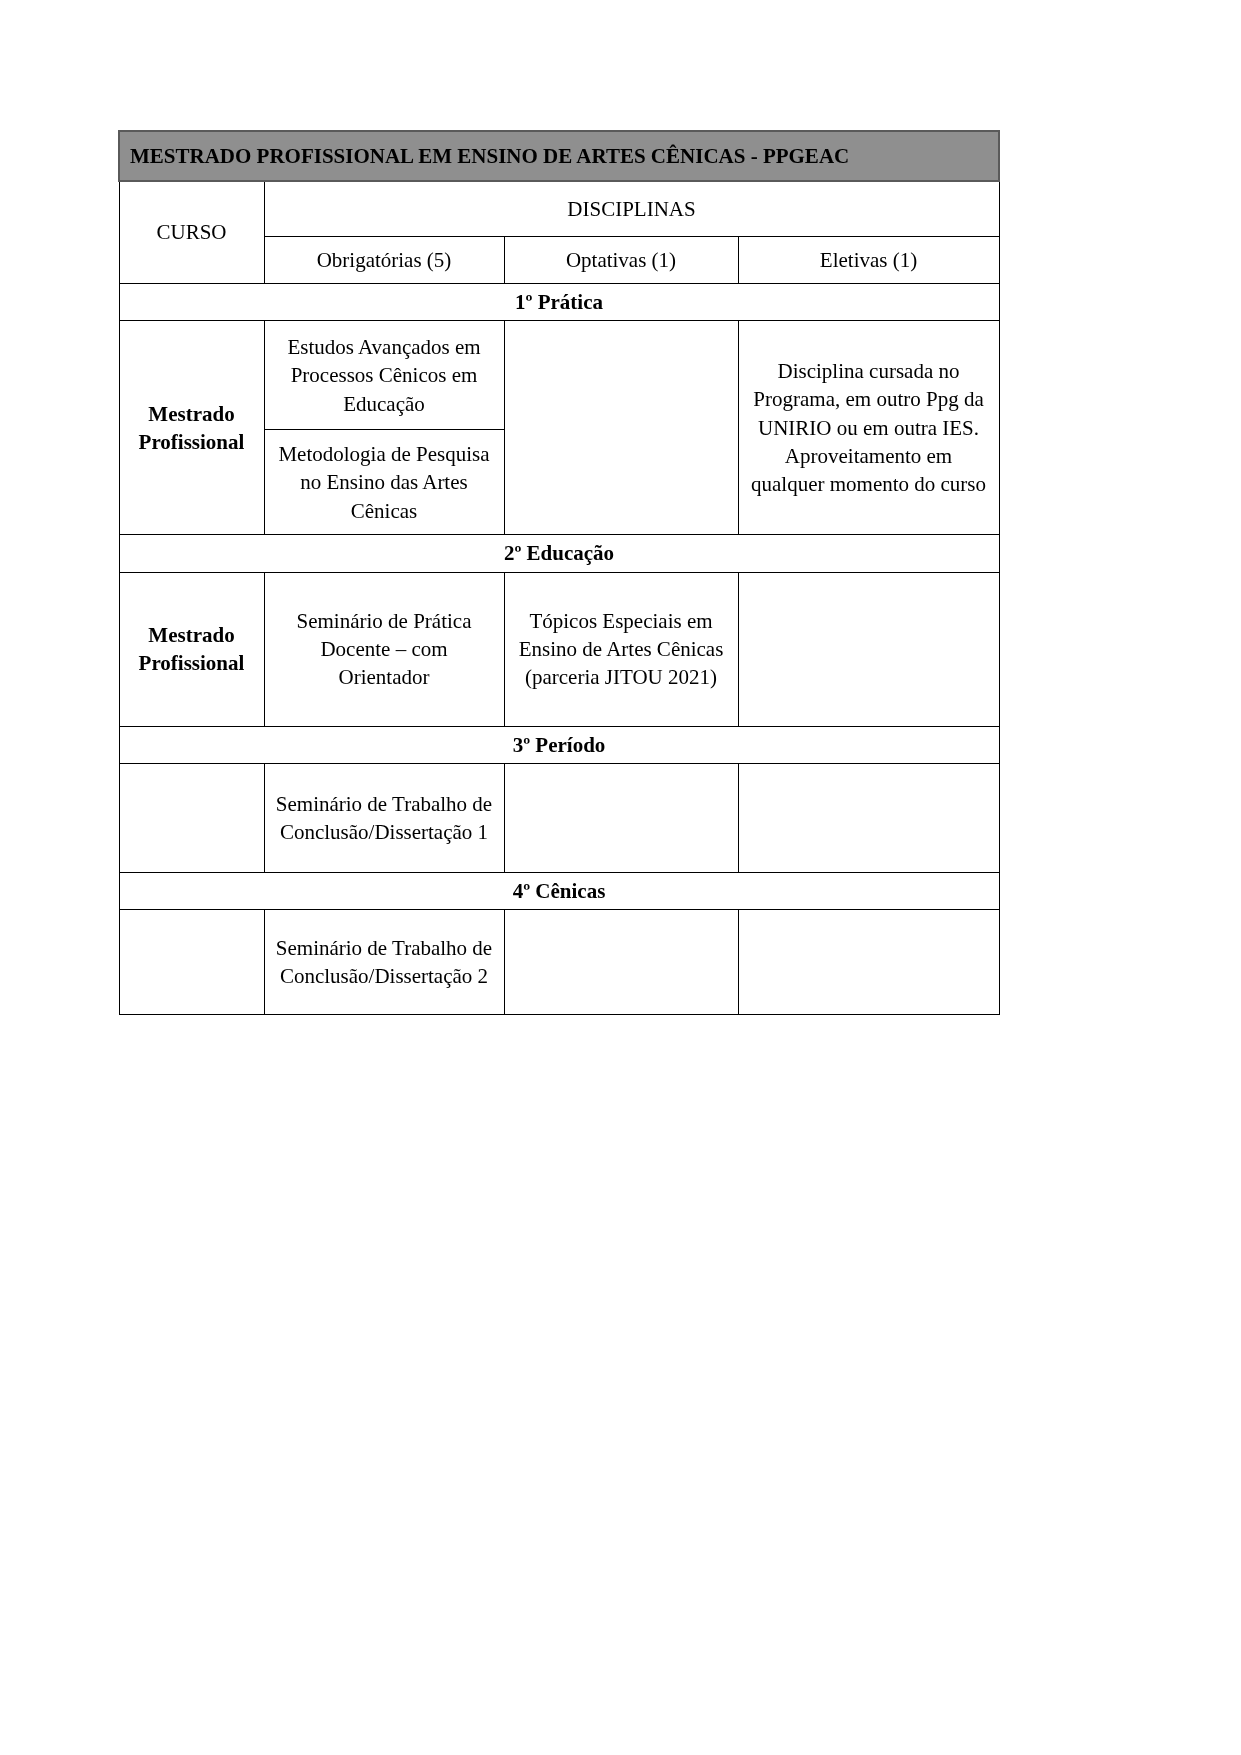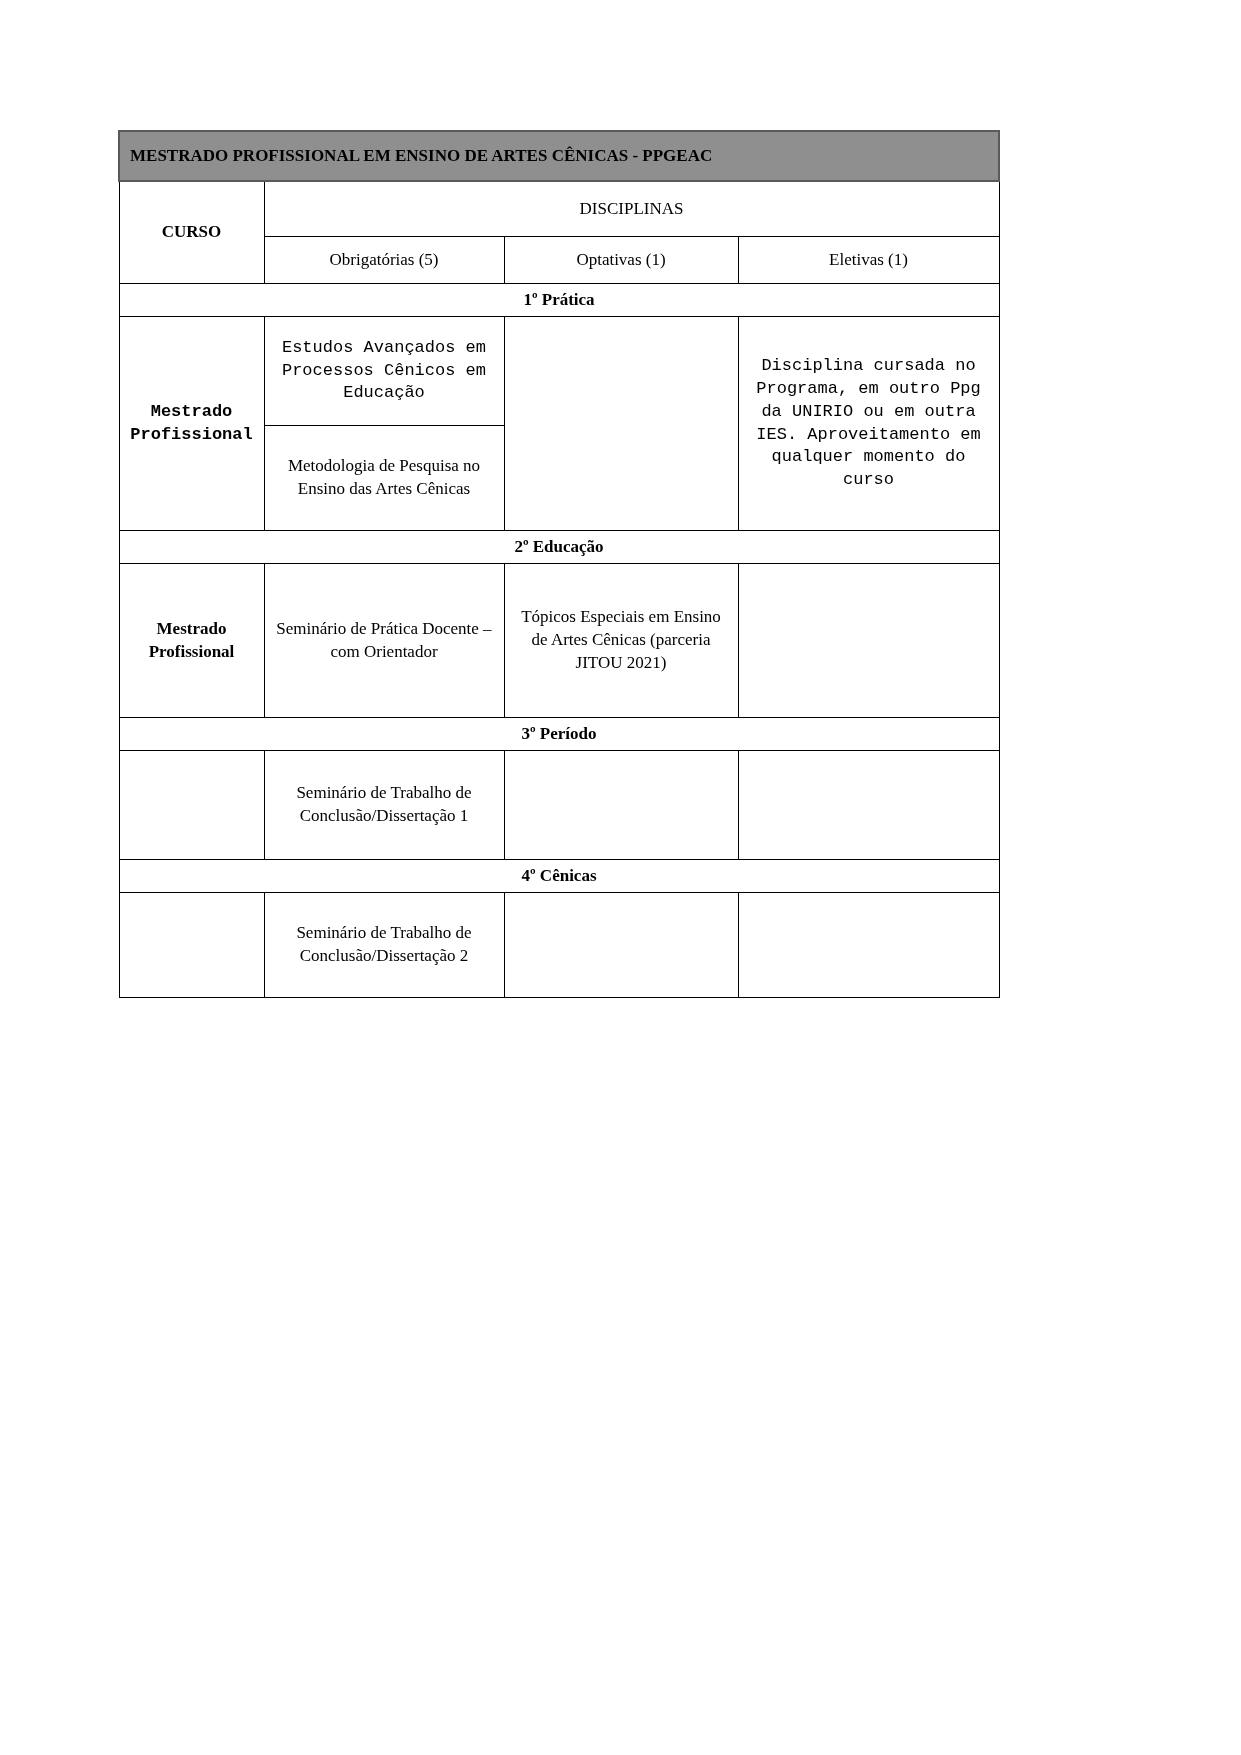--- a/index.html
+++ b/index.html
@@ -19,21 +19,21 @@
     left: 118px;
     top: 130px;
     width: 880px;
     border-collapse: collapse;
     table-layout: fixed;
   }
   .doc-table td {
     border: 1px solid #000000;
     text-align: center;
     vertical-align: middle;
-    font-size: 17px;
+    font-size: 21px;
     line-height: 1.35;
     padding: 4px 8px;
     overflow: hidden;
   }
   .col-curso   { width: 145px; }
   .col-obrig   { width: 240px; }
   .col-opt     { width: 234px; }
   .col-elet    { width: 261px; }
 
   .title-cell {
@@ -43,35 +43,35 @@
     text-align: left !important;
     padding-left: 10px !important;
     height: 40px;
     border: 2px solid #5a5a5a !important;
   }
   .disciplinas-cell {
     height: 46px;
     font-size: 18px;
   }
   .curso-cell {
-    font-weight: bold;
+    font-weight: normal;
     font-size: 18px;
     margin-top: 12px;
   }
   .subheader-cell {
     font-weight: normal;
     font-size: 18px;
     height: 38px;
   }
   .period-cell {
     font-weight: bold;
     font-size: 18px;
     height: 24px;
   }
-  .row-p1a td { height: 100px; font-family: Liberation Mono, monospace; }
+  .row-p1a td { height: 100px; }
   .row-p1b td { height: 96px; }
   .row-p2  td { height: 145px; }
   .row-p3  td { height: 100px; margin-top: 26px; }
   .row-p4  td { height: 96px; margin-left: 48px; }
   .bold { font-weight: bold; }
 </style>
 </head>
 <body>
 
 <table class="doc-table">

